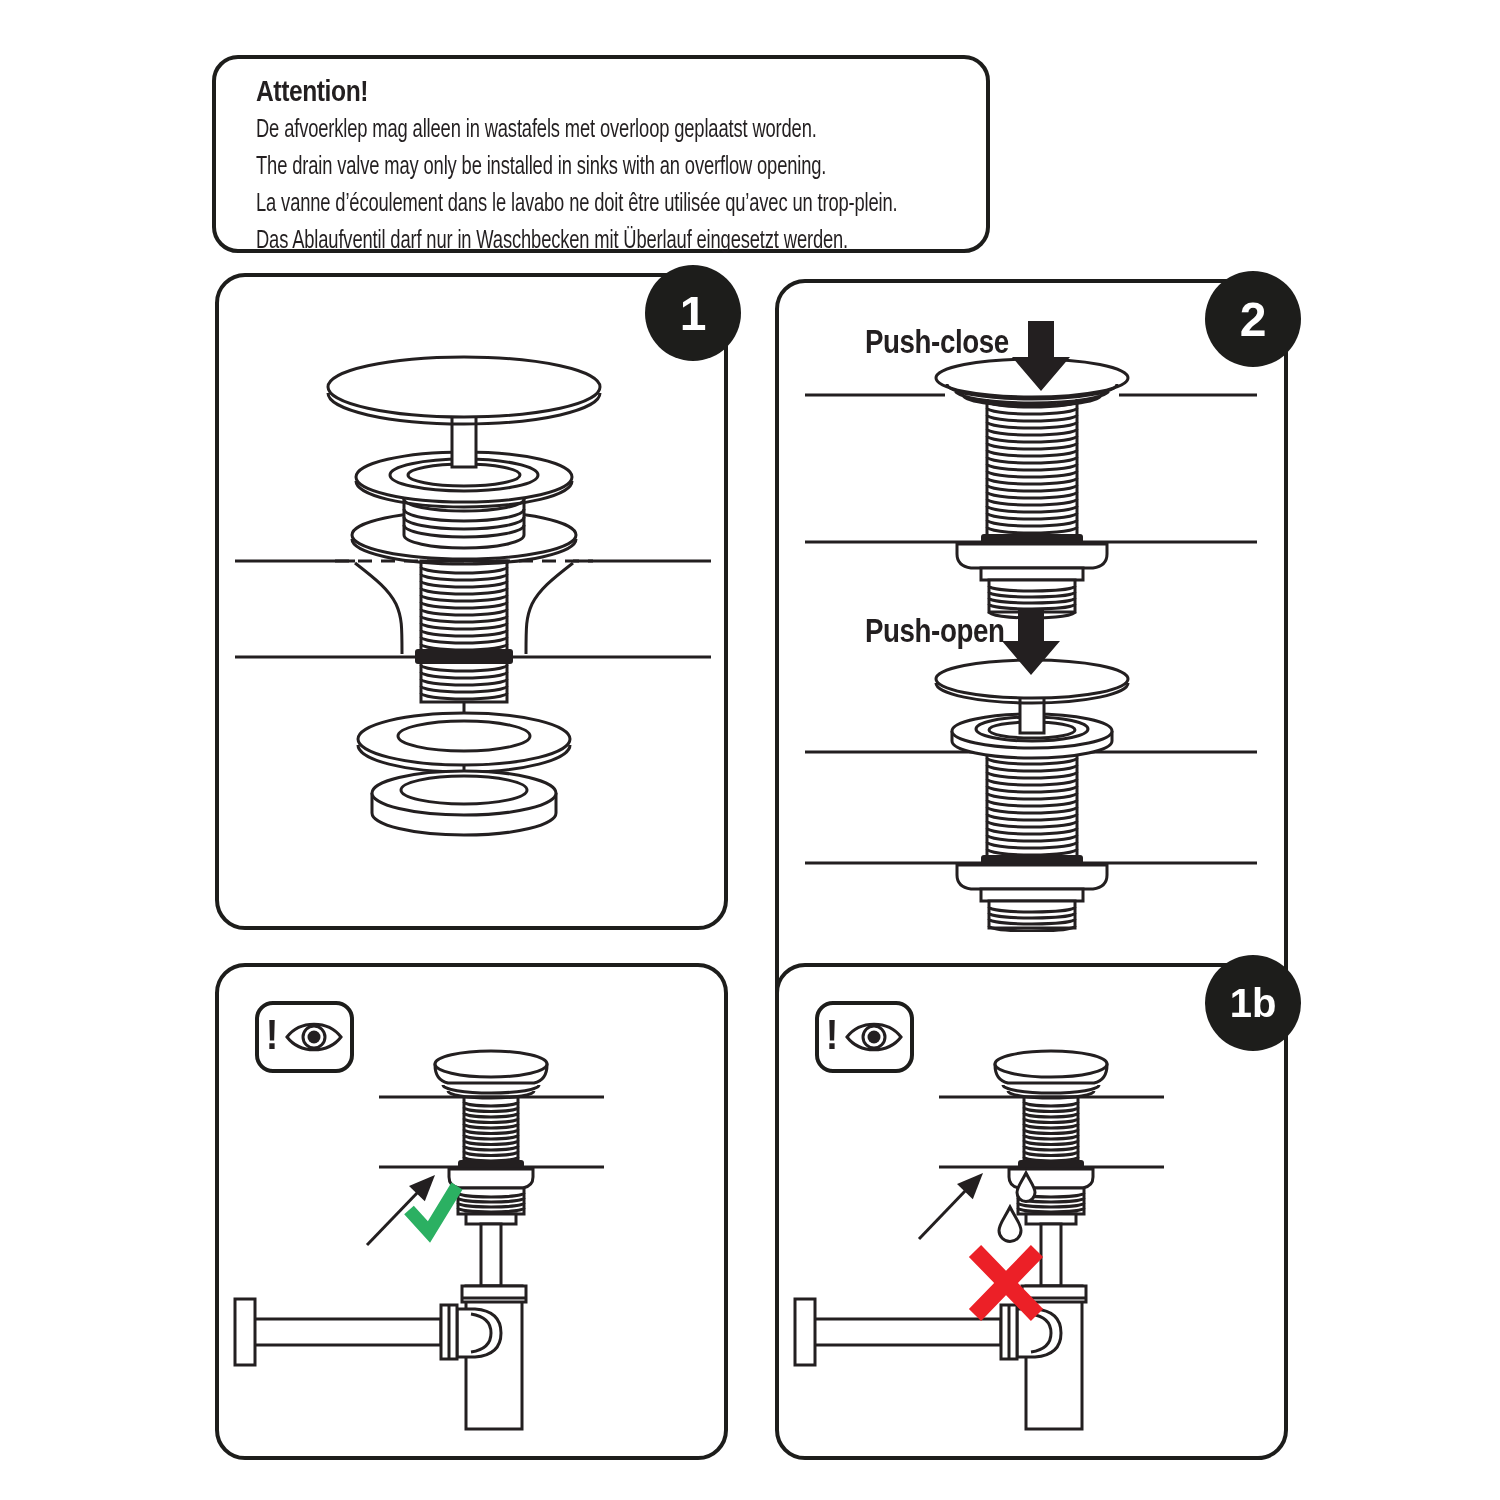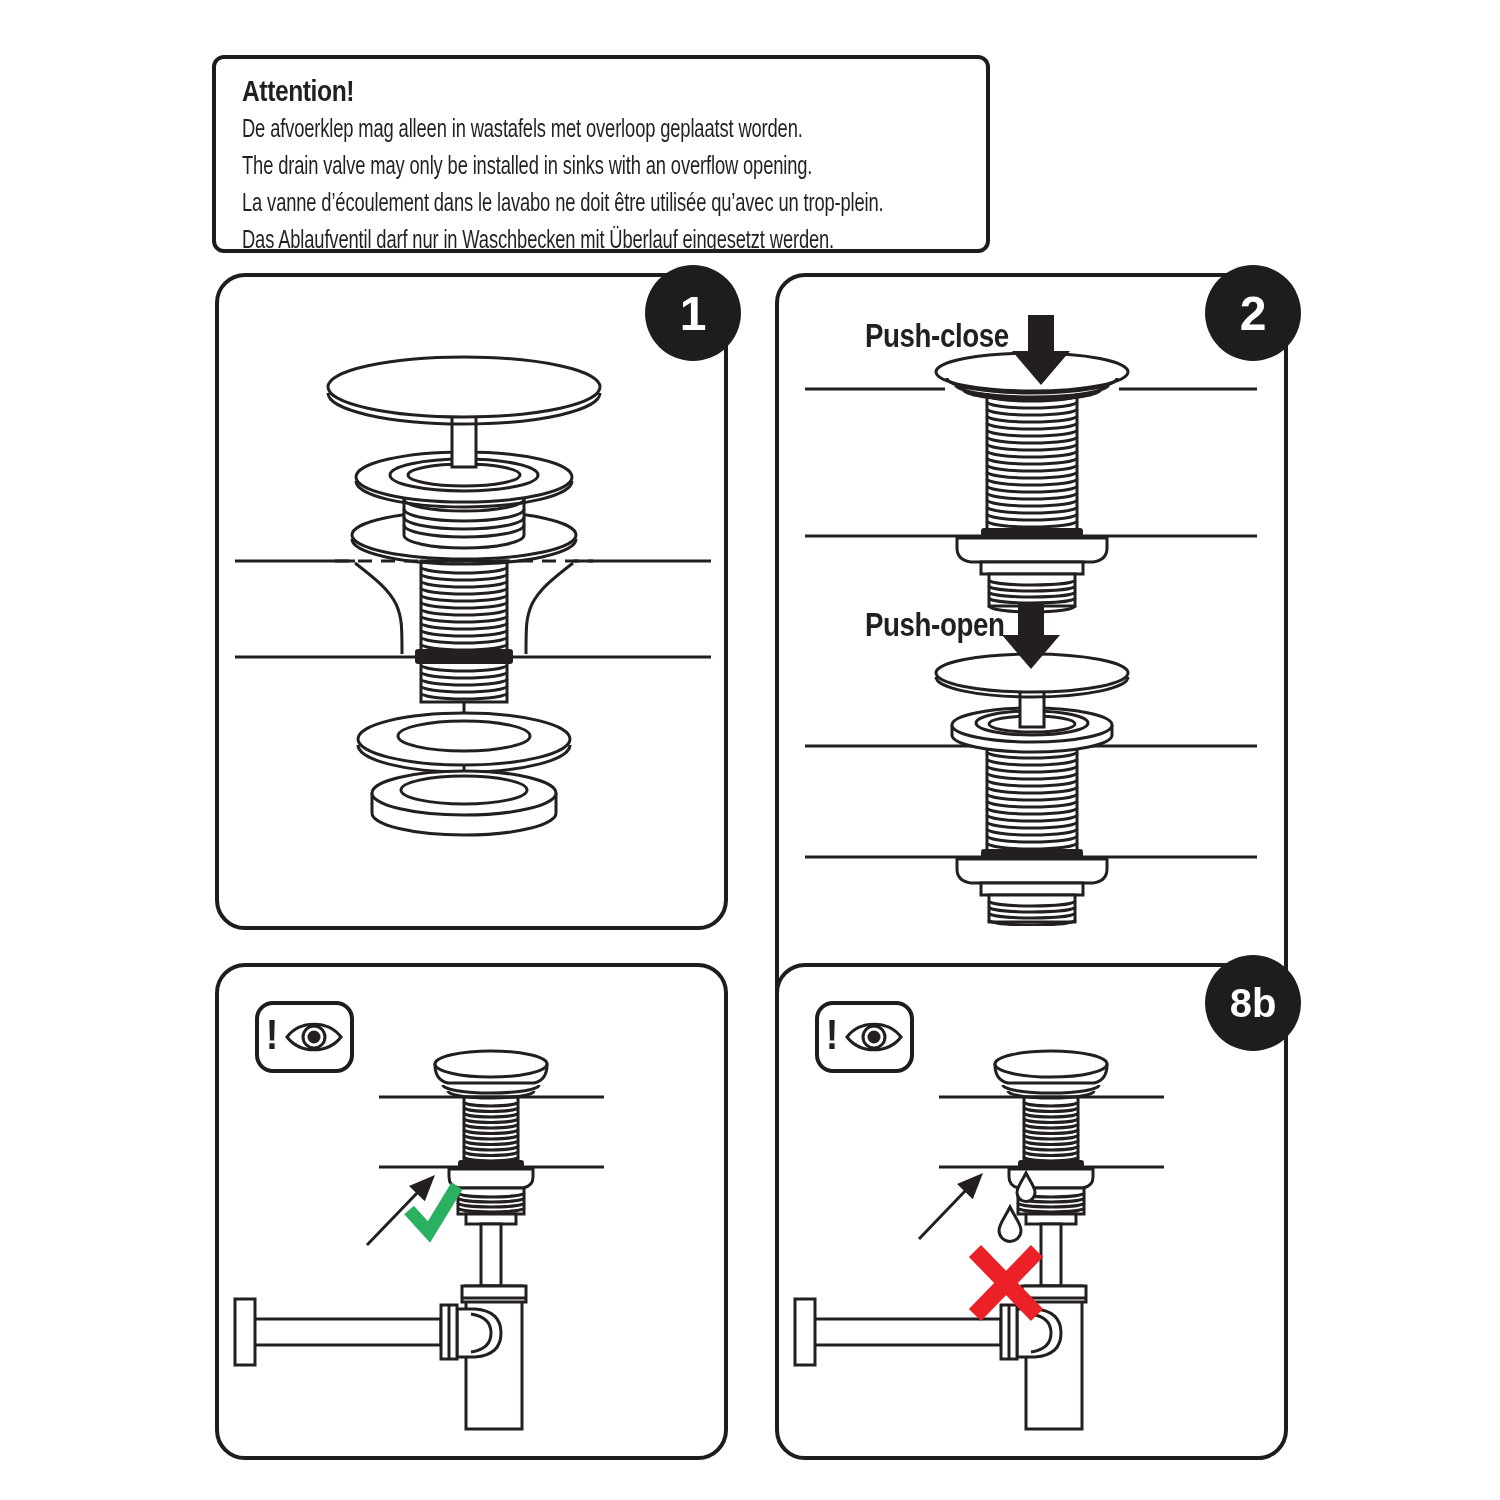--- a/index.html
+++ b/index.html
@@ -2,26 +2,26 @@
 <html><head>
 <meta charset="utf-8">
 <style>
   html,body{margin:0;padding:0}
   body{
     width:1500px;height:1500px;position:relative;overflow:hidden;
     background:var(--paper,#fff);color:var(--ink,#231f20);
     font-family:"Liberation Sans", sans-serif;
   }
   .box{position:absolute;background:#fff;border:4px solid var(--badge_bg,#1d1d1b);box-sizing:border-box}
-  .attention{left:212px;top:55px;width:778px;height:198px;border-radius:12px;padding:13px 26px 0 26px}
+  .attention{left:212px;top:55px;width:778px;height:198px;border-radius:26px;padding:13px 26px 0 40px}
   .attention .ttl{font-weight:bold;font-size:30px;line-height:38px;transform:scaleX(.82);transform-origin:0 50%;white-space:nowrap;letter-spacing:-.5px}
   .attention .ln{font-size:25.5px;line-height:37px;transform:scaleX(.72);transform-origin:0 50%;white-space:nowrap;letter-spacing:-.2px}
   .panel{border-radius:30px}
   #p1{left:215px;top:273px;width:513px;height:657px}
-  #p2{left:775px;top:273px;width:513px;height:818px}
+  #p2{left:775px;top:279px;width:513px;height:818px}
   #p3a{left:215px;top:963px;width:513px;height:497px}
   #p3b{left:775px;top:963px;width:513px;height:497px}
   .panel>svg{position:absolute;left:0;top:0}
   .badge{
     position:absolute;top:-12px;right:-17px;width:96px;height:96px;border-radius:50%;
     background:var(--badge_bg,#1d1d1b);color:#fff;display:flex;align-items:center;justify-content:center;
     font-weight:bold;font-size:48px;
   }
   .badge.small{font-size:40px}
   .plabel{position:absolute;font-weight:bold;font-size:33px;line-height:34px;letter-spacing:-.5px;
@@ -228,14 +228,14 @@
     <path fill="none" stroke="var(--cross_red,#ec2027)" stroke-width="17" d="M196,284 L258,348 M258,284 L196,348"></path>
   </svg>
   <div class="eyebox">
     <span class="mark">!</span>
     <svg width="60" height="44" viewBox="0 0 60 44">
       <path class="s" stroke-width="4.5" d="M3,22 C16,5 44,5 57,22 C44,39 16,39 3,22 Z"></path>
       <circle class="s" stroke-width="4.5" cx="30" cy="22" r="11"></circle>
       <circle class="ink" cx="30" cy="22" r="6.5"></circle>
     </svg>
   </div>
-  <div class="badge small">8b</div>
+  <div class="badge small">1b</div>
 </div>
 
 </body></html>

